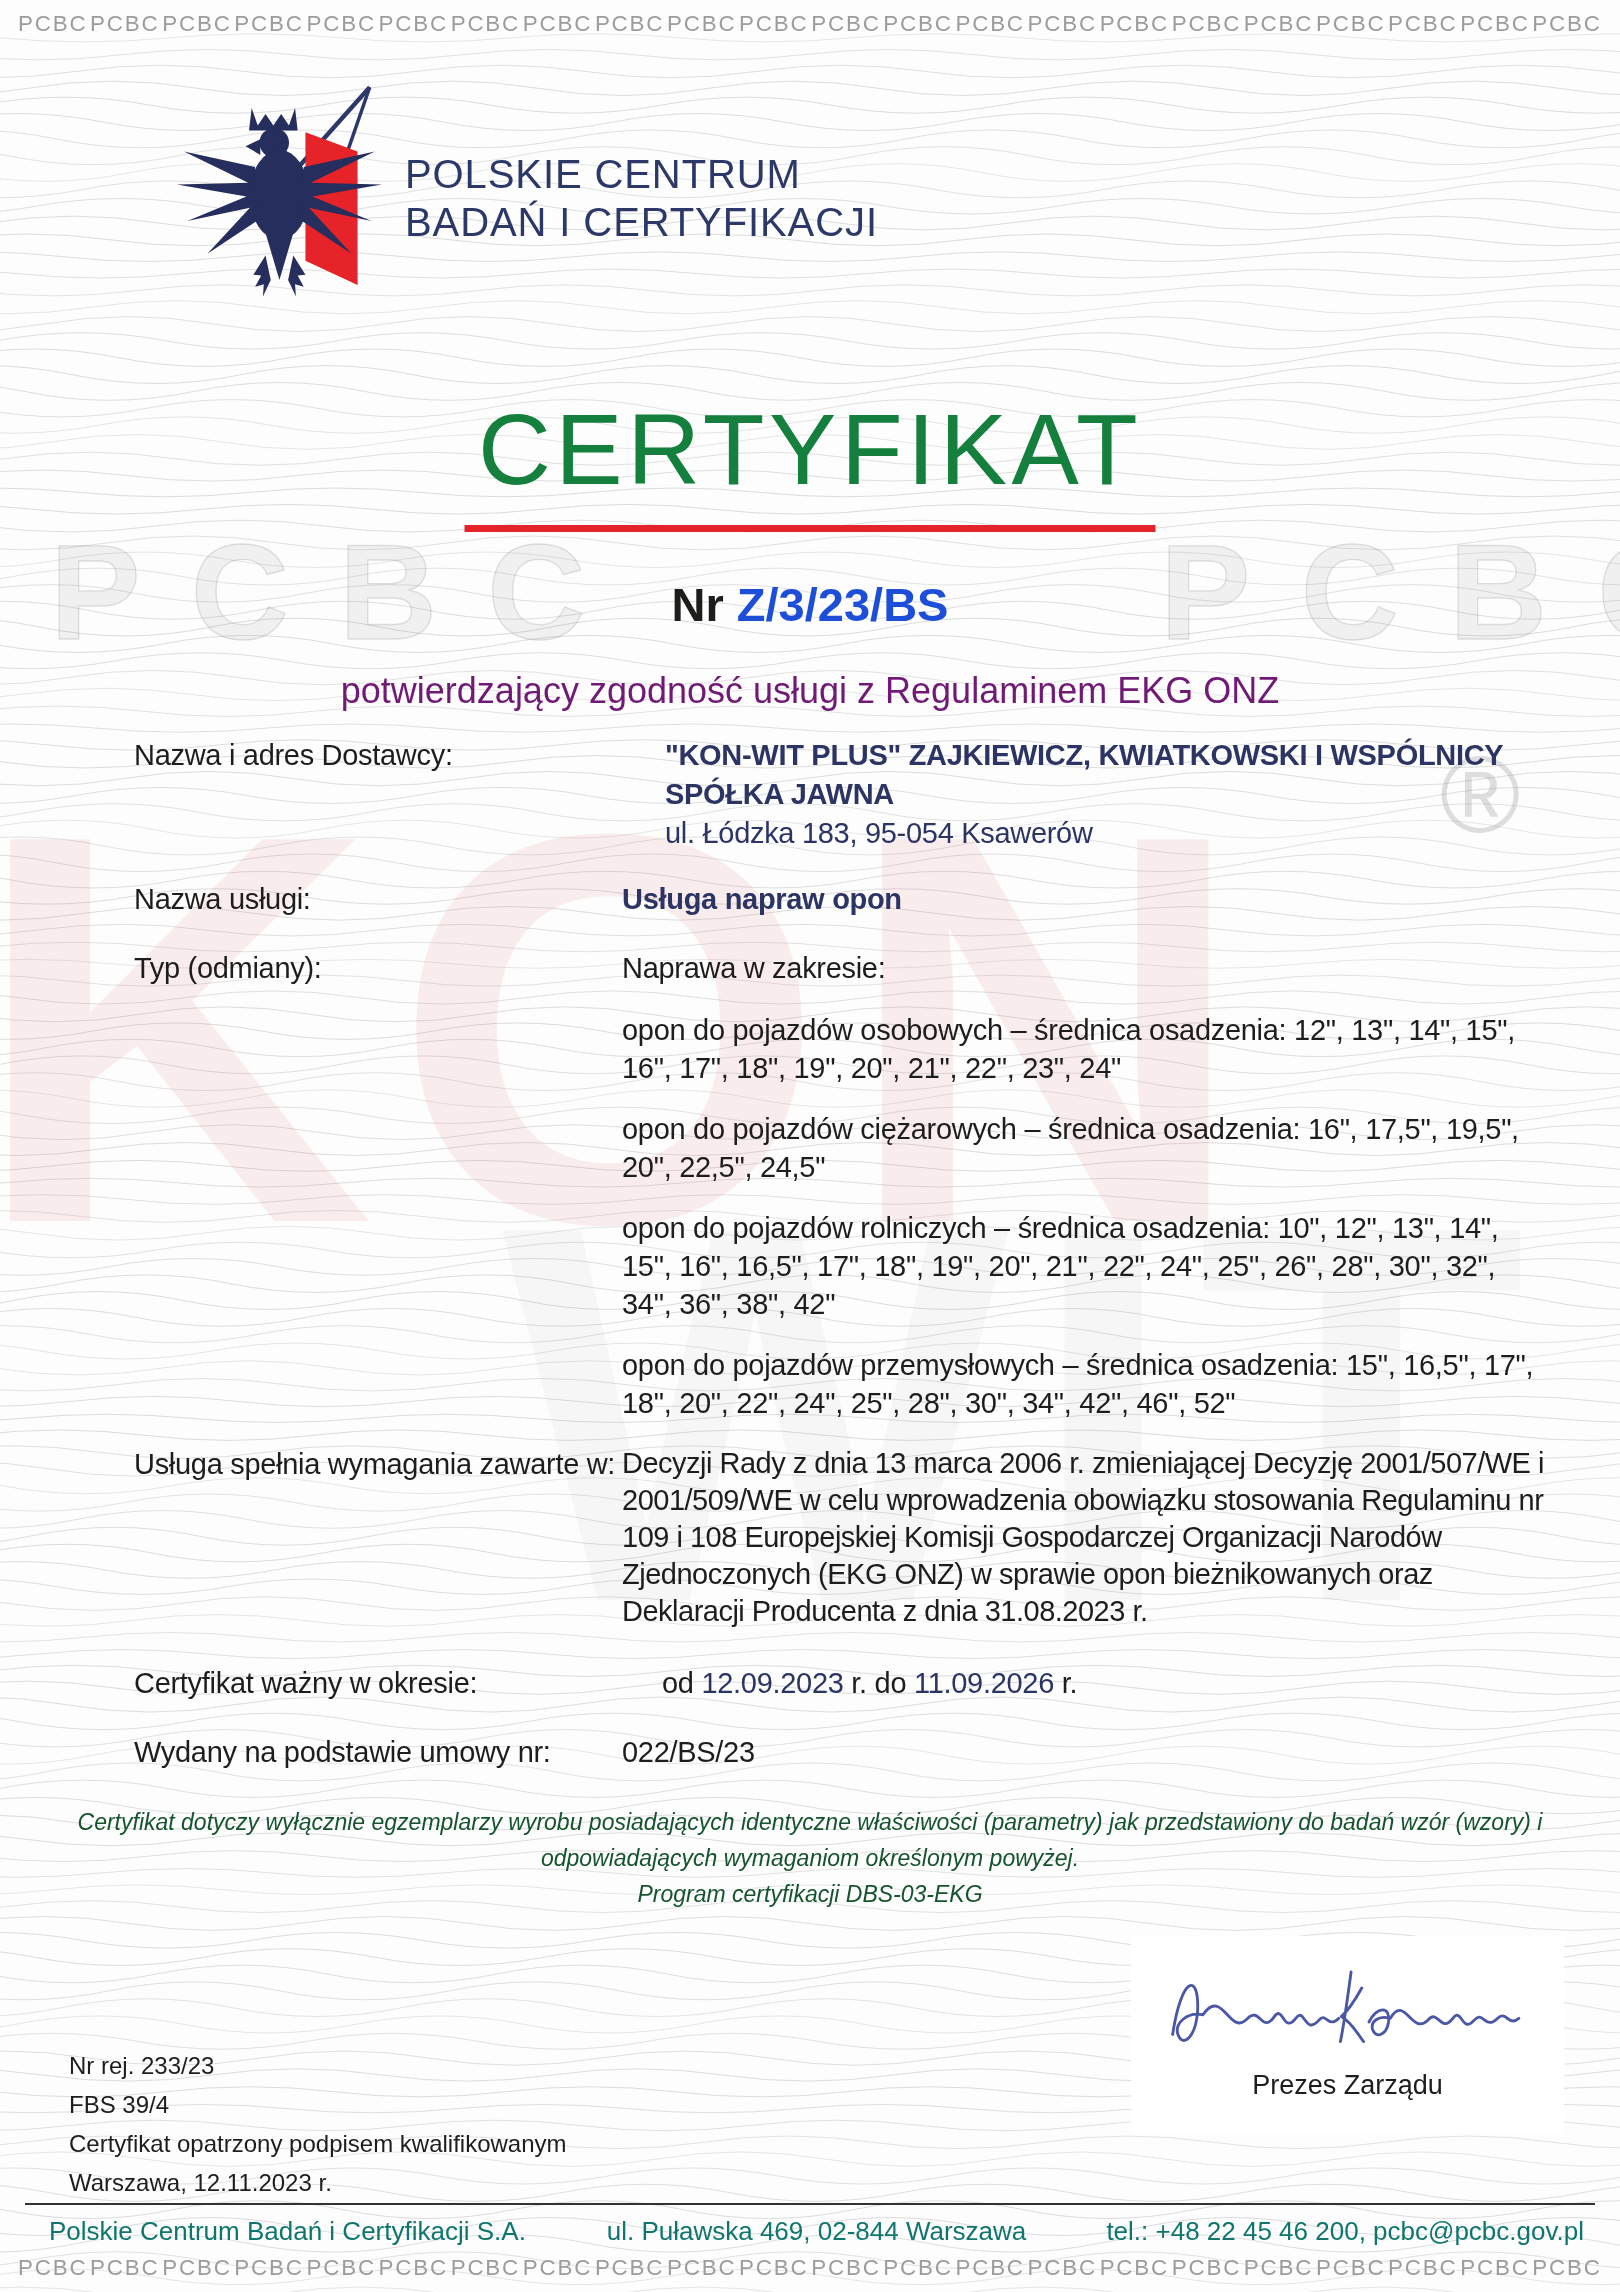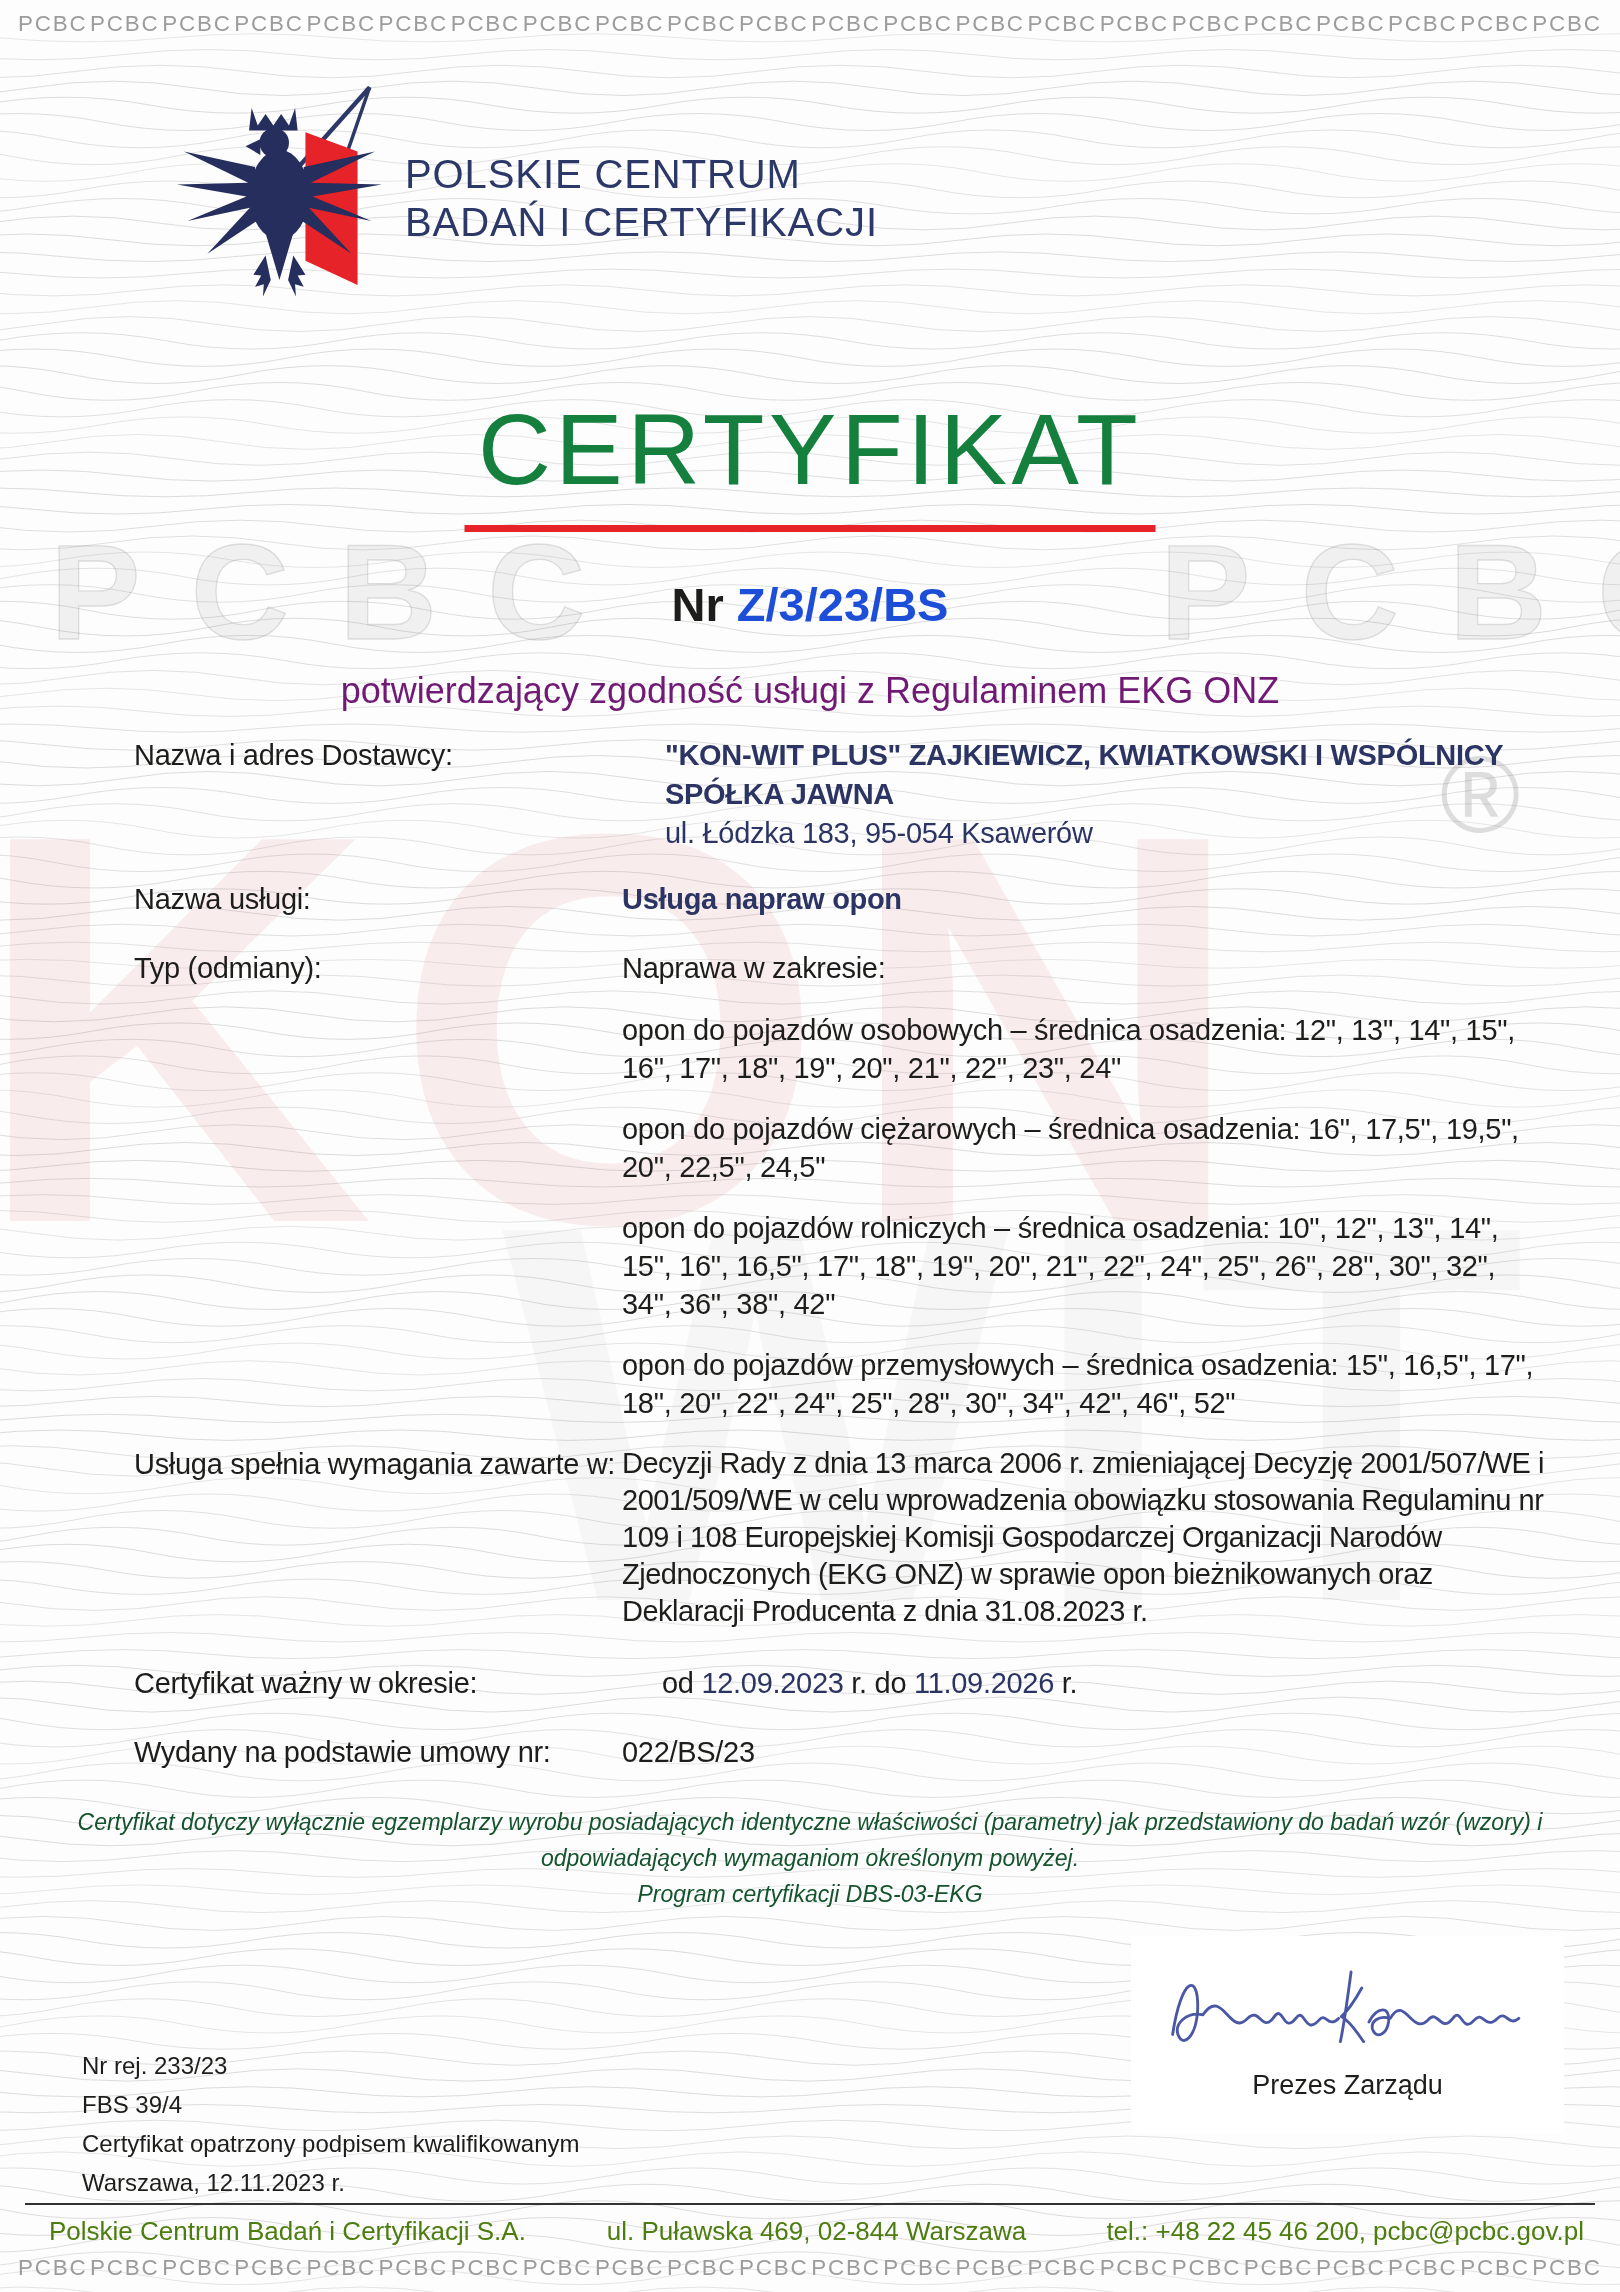--- a/index.html
+++ b/index.html
@@ -30,23 +30,23 @@
   .fvalue{width:923px;}
   .navy{color:#2b3462;}
   .b{font-weight:700;}
   .mb30{margin-bottom:27px;gap:43px;} .mb32{margin-bottom:30px;} .mb26{margin-bottom:23px;} .mb38{margin-bottom:34px;} .mb34{margin-bottom:30px;gap:40px;}
   .para{margin-top:23px; line-height:38px;}
   .req{line-height:37px; letter-spacing:-0.5px;}
   .disclaimer{position:absolute; left:48px; right:48px; top:1804px; z-index:2; text-align:center; font-style:italic; font-size:23px; line-height:36px; color:#14532d;}
   .sigbox{position:absolute; left:1131px; top:1936px; width:433px; height:197px; background:#ffffff; z-index:3;}
   .sigbox svg{position:absolute; left:16px; top:10.7px;}
   .sig-title{position:absolute; left:0; width:100%; top:134px; text-align:center; font-size:27px; color:#1d1d1b;}
-  .regblock{position:absolute; left:82px; top:2046px; z-index:2; font-size:24px; line-height:39px; color:#1d1d1b;}
+  .regblock{position:absolute; left:69px; top:2046px; z-index:2; font-size:24px; line-height:39px; color:#1d1d1b;}
   .footer-line{position:absolute; left:25px; right:25px; top:2203px; border-top:2.7px solid #333; z-index:2;}
-  .footer{position:absolute; left:49px; right:36px; top:2216px; z-index:4; display:flex; justify-content:space-between; font-size:26px; color:#4d7c0f;}
+  .footer{position:absolute; left:49px; right:36px; top:2216px; z-index:4; display:flex; justify-content:space-between; font-size:26px; color:#0f766e;}
   .footer .mid{position:absolute; left:50%; transform:translateX(-50%);}
 </style>
 </head>
 <body>
 
 <div class="page">
 
   <svg id="waves" width="1620" height="2293" viewBox="0 0 1809 2560">
       <path d="M -380 42.0 q 95 9.0 190 0 q 95 -9.0 190 0 q 95 9.0 190 0 q 95 -9.0 190 0 q 95 9.0 190 0 q 95 -9.0 190 0 q 95 9.0 190 0 q 95 -9.0 190 0 q 95 9.0 190 0 q 95 -9.0 190 0 q 95 9.0 190 0 q 95 -9.0 190 0 q 95 9.0 190 0 q 95 -9.0 190 0 q 95 9.0 190 0 q 95 -9.0 190 0" fill="none" stroke="#c9c9c9" stroke-width="1.1" stroke-opacity="0.45"></path>
       <path d="M -433 60.8 q 95 11.5 190 0 q 95 -11.5 190 0 q 95 11.5 190 0 q 95 -11.5 190 0 q 95 11.5 190 0 q 95 -11.5 190 0 q 95 11.5 190 0 q 95 -11.5 190 0 q 95 11.5 190 0 q 95 -11.5 190 0 q 95 11.5 190 0 q 95 -11.5 190 0 q 95 11.5 190 0 q 95 -11.5 190 0 q 95 11.5 190 0 q 95 -11.5 190 0" fill="none" stroke="#c9c9c9" stroke-width="1.1" stroke-opacity="0.53"></path>

